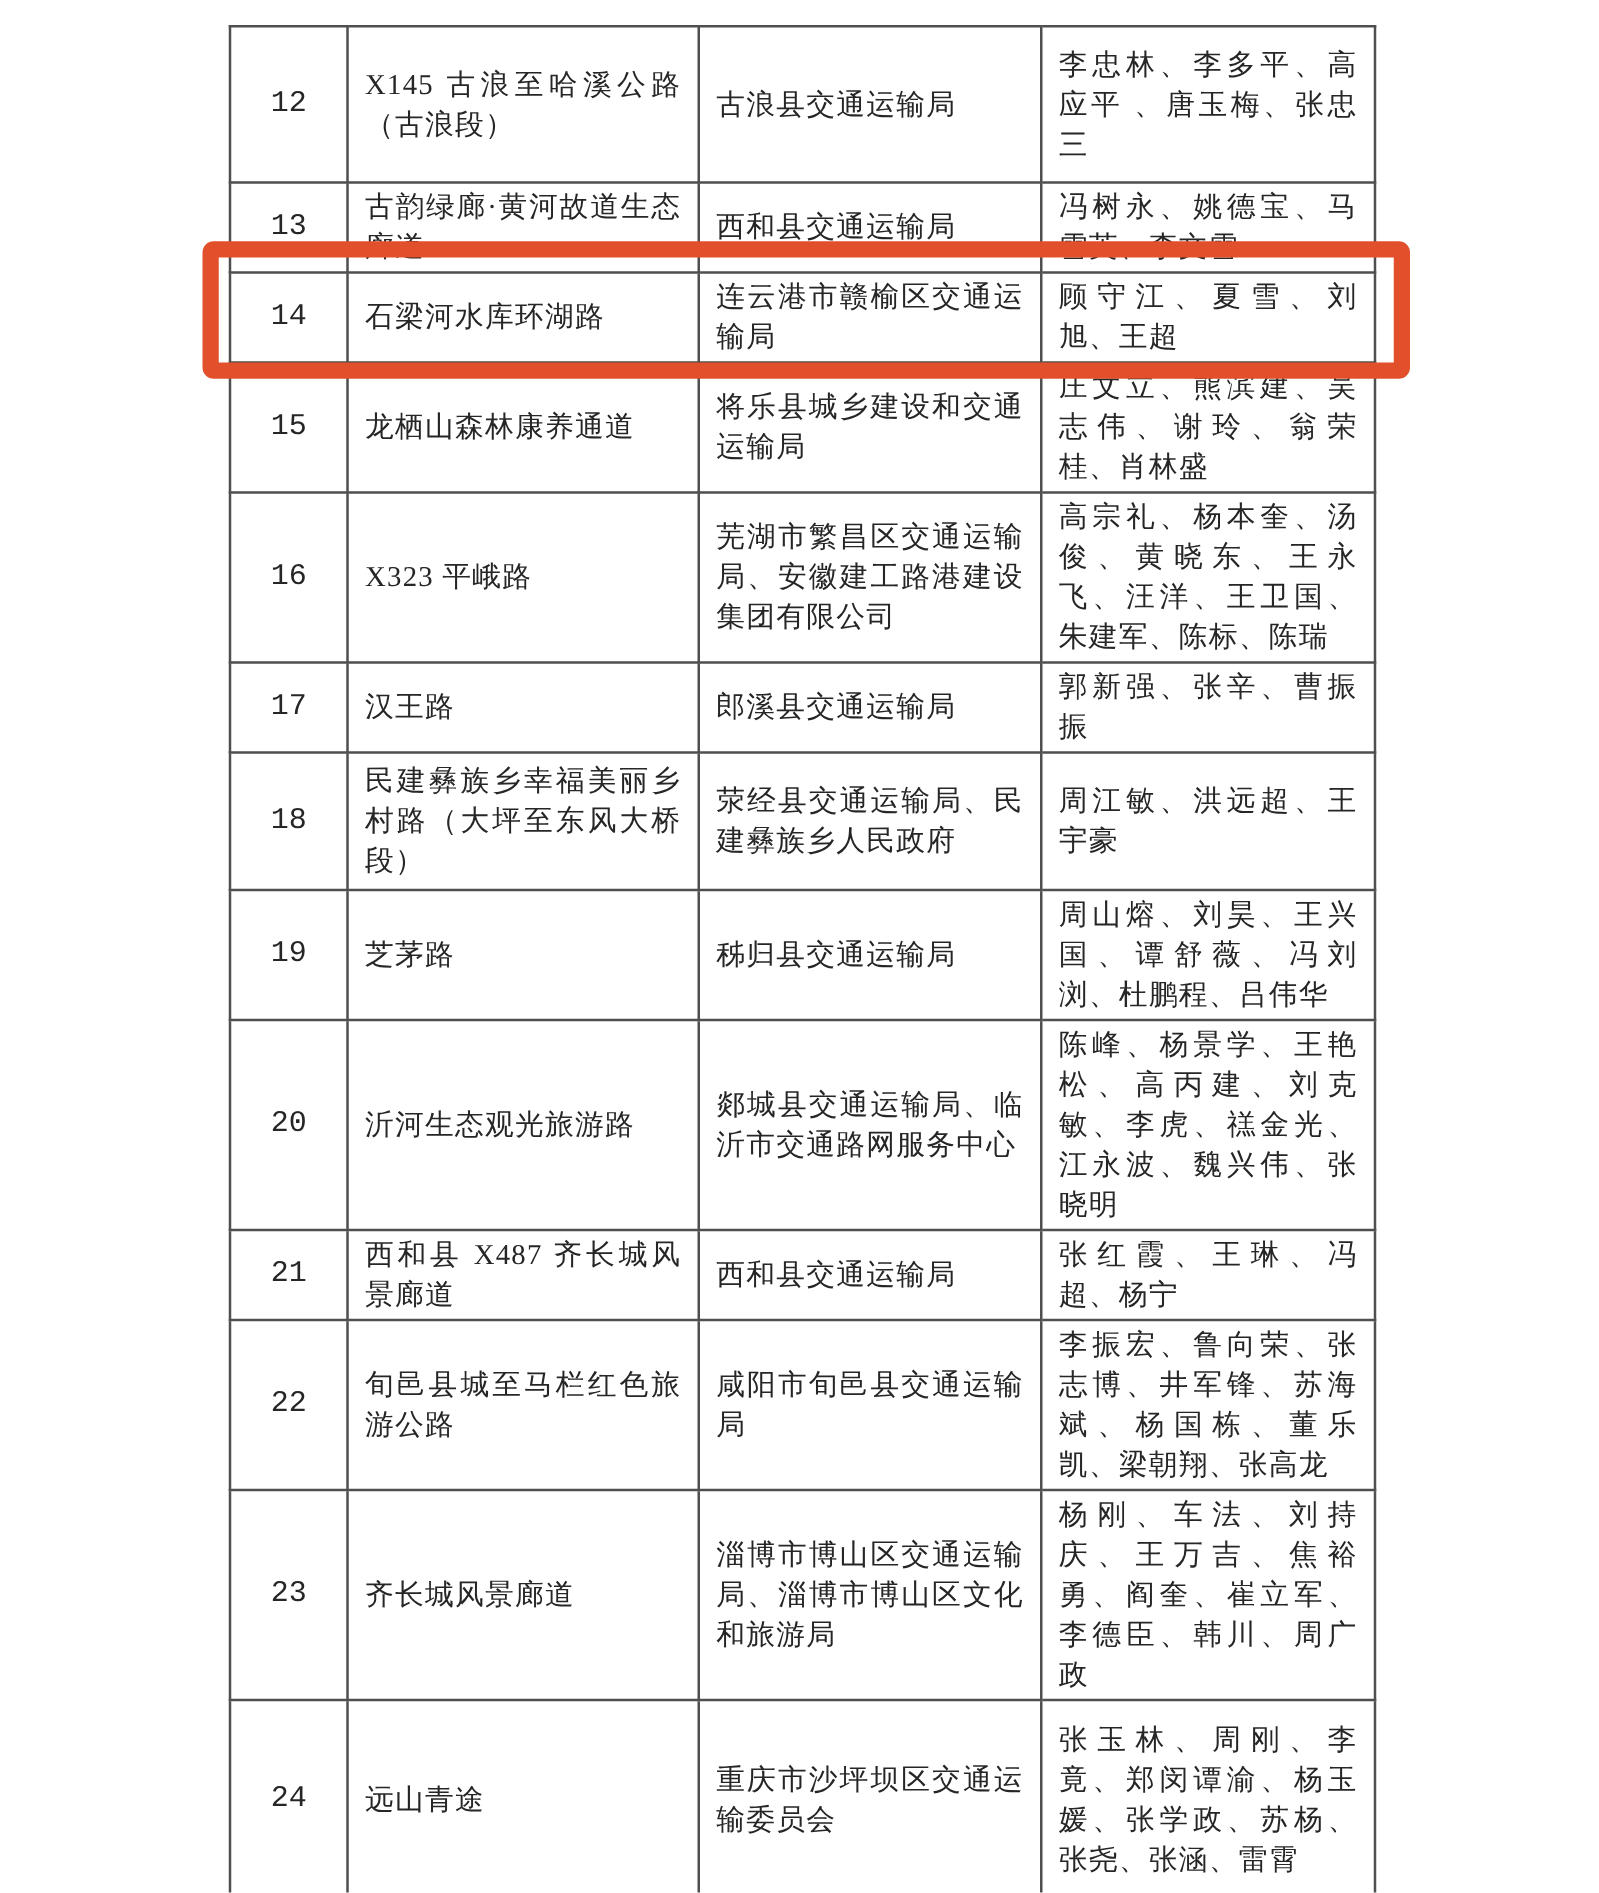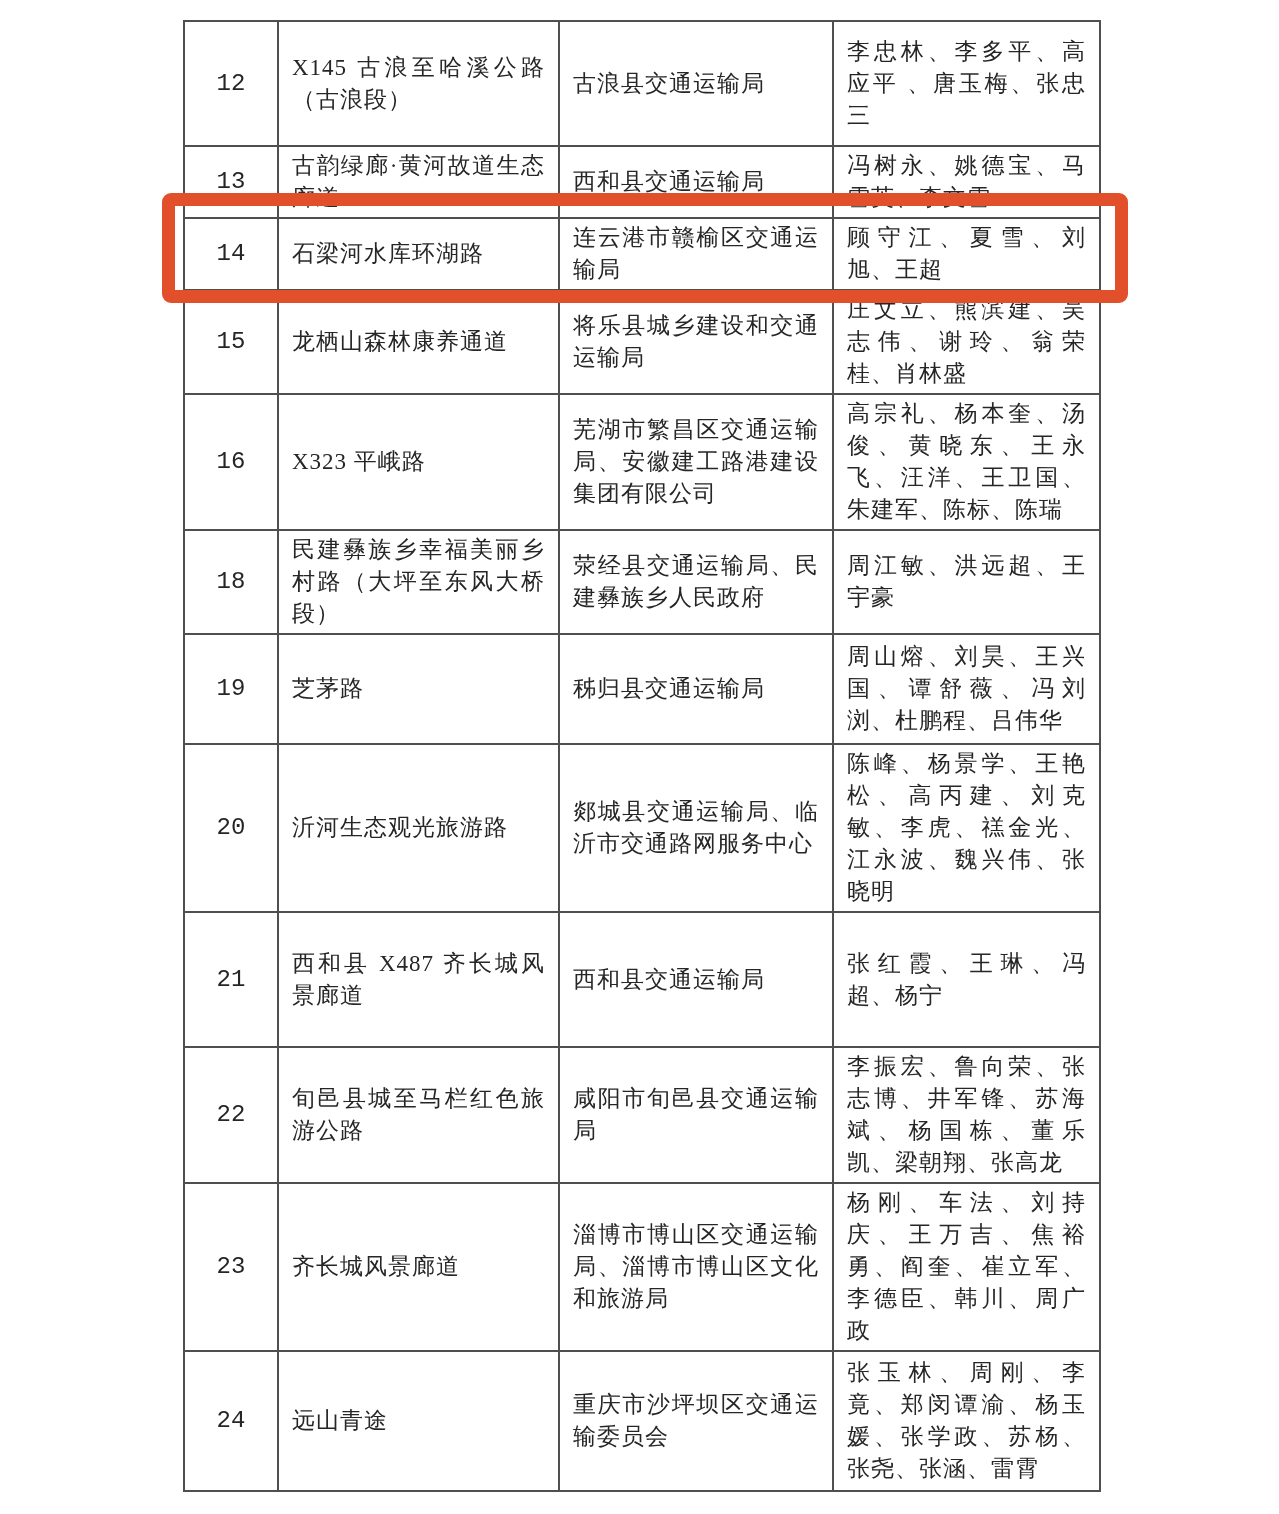--- a/index.html
+++ b/index.html
@@ -114,20 +114,26 @@
     <td class="org">将乐县城乡建设和交通运输局</td>
     <td class="names">庄文立、熊滨建、吴志伟、谢玲、翁荣桂、肖林盛</td>
   </tr>
           <tr>
     <td class="num">16</td>
     <td class="road">X323 平峨路</td>
     <td class="org">芜湖市繁昌区交通运输局、安徽建工路港建设集团有限公司</td>
     <td class="names">高宗礼、杨本奎、汤俊、黄晓东、王永飞、汪洋、王卫国、朱建军、陈标、陈瑞</td>
   </tr>
           <tr>
+    <td class="num">17</td>
+    <td class="road">汉王路</td>
+    <td class="org">郎溪县交通运输局</td>
+    <td class="names">郭新强、张辛、曹振振</td>
+  </tr>
+          <tr>
     <td class="num">18</td>
     <td class="road">民建彝族乡幸福美丽乡村路（大坪至东风大桥段）</td>
     <td class="org">荥经县交通运输局、民建彝族乡人民政府</td>
     <td class="names">周江敏、洪远超、王宇豪</td>
   </tr>
           <tr>
     <td class="num">19</td>
     <td class="road">芝茅路</td>
     <td class="org">秭归县交通运输局</td>
     <td class="names">周山熔、刘昊、王兴国、谭舒薇、冯刘浏、杜鹏程、吕伟华</td>

